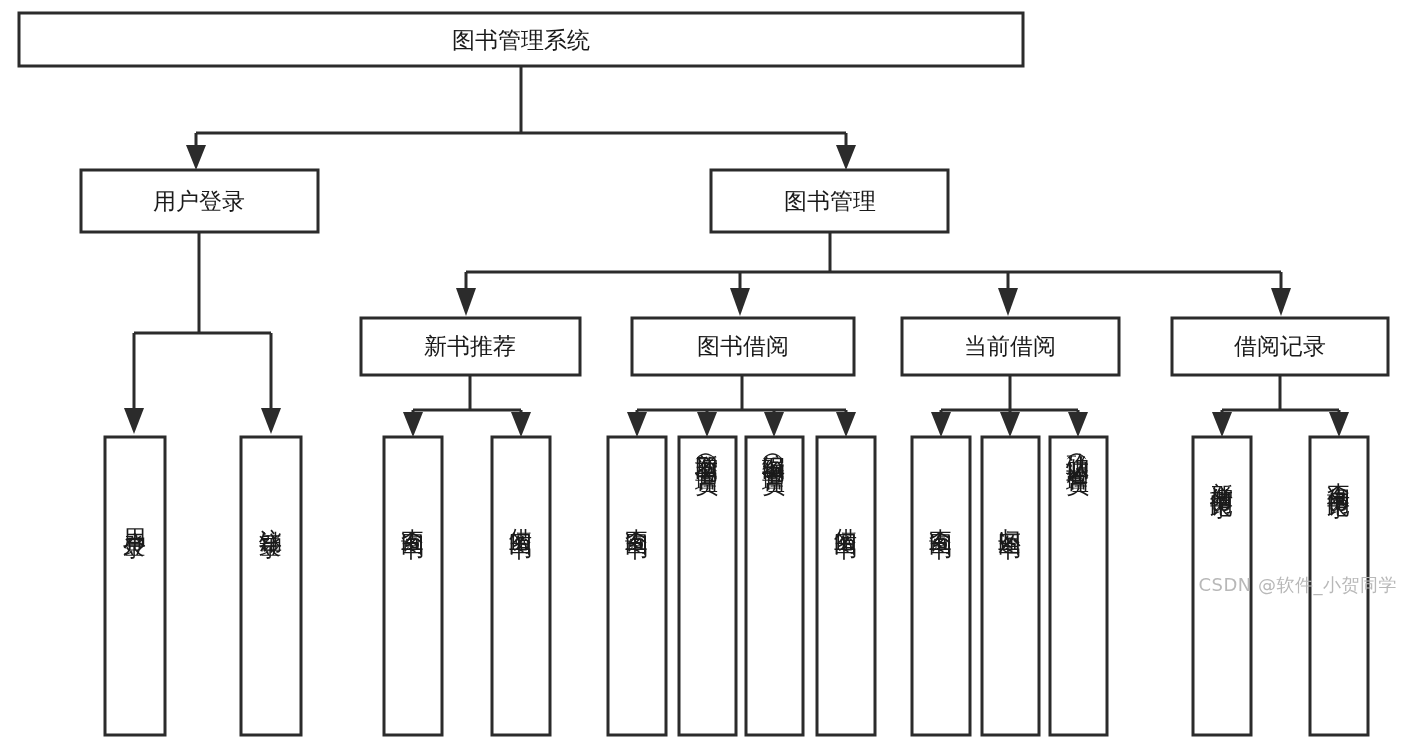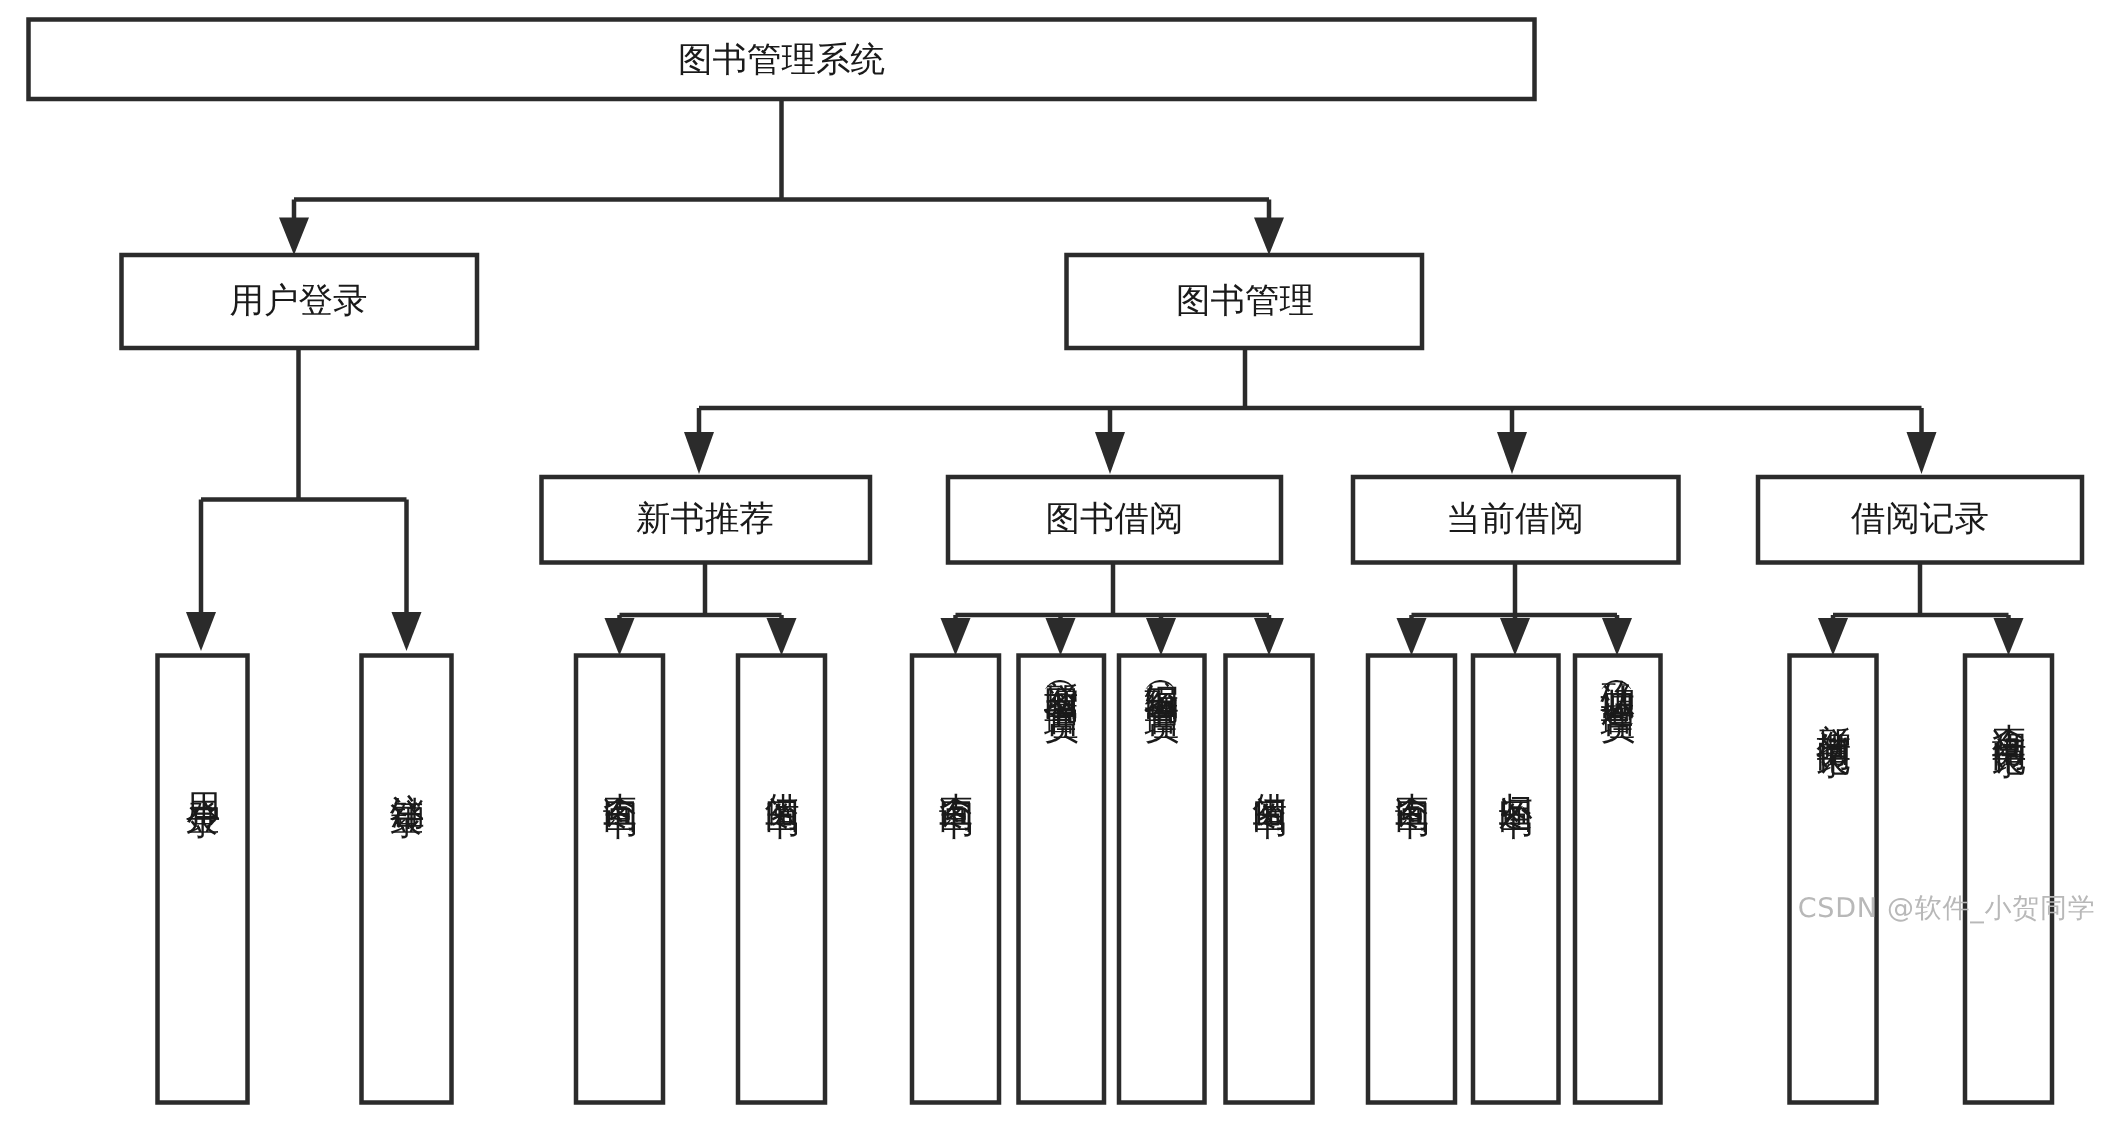--- a/index.html
+++ b/index.html
@@ -54,21 +54,21 @@
     font-size: 23px;
     fill: #1a1a1a;
     writing-mode: vertical-rl;
     text-orientation: upright;
     text-anchor: middle;
     letter-spacing: 3px;
   }
   .watermark-text {
     position: absolute;
     right: 8px;
-    bottom: 0;
+    bottom: 20px;
     font-family: "DejaVu Sans", "Liberation Sans", sans-serif;
     font-size: 18px;
     color: #b8b8b8;
     letter-spacing: 0.5px;
     pointer-events: none;
     white-space: nowrap;
   }
 </style>
 </head>
 <body>

